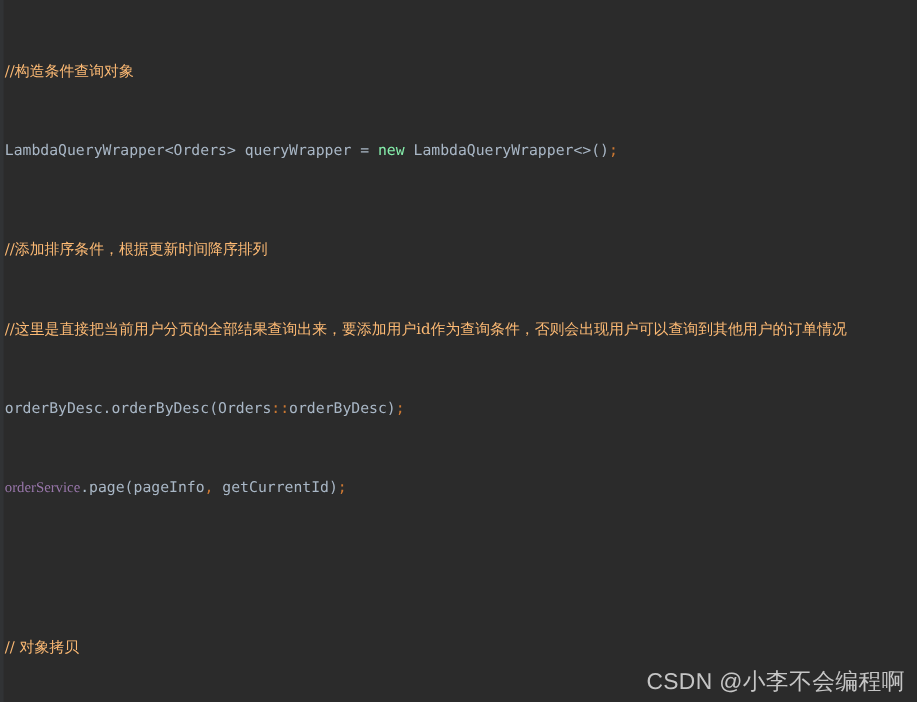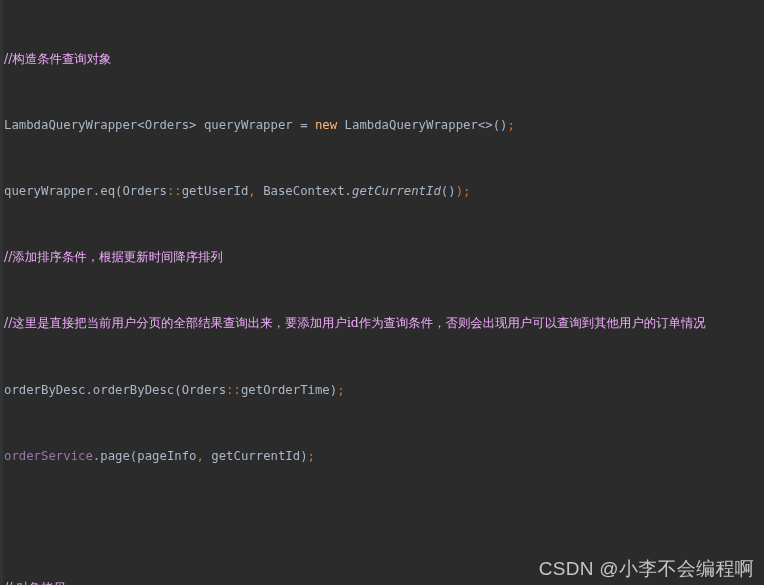--- a/index.html
+++ b/index.html
@@ -29,23 +29,23 @@
   #code {
     position: absolute;
     left: 4px;
     top: 1px;
     white-space: pre;
   }
   .line {
     height: 16.55px;
     white-space: pre;
   }
-  .cmt     { color: #f0abfc; }
-  .kw      { color: #fdba74; }
-  .fld     { color: #9876aa; }
+  .cmt     { color: #fdba74; }
+  .kw      { color: #86efac; }
+  .fld     { color: #9876aa; font-family: Liberation Serif, serif; }
   .sm      { font-style: italic; }
   .semi    { color: #cc7832; }
   .punct   { color: #a9b7c6; }
   .zh {
     font-family: "DejaVu Serif", "Liberation Serif", serif;
     font-size: 12.4px;
   }
   #watermark {
     position: absolute;
     right: 10px;
@@ -64,27 +64,26 @@
 <div id="editor">
 
   <div id="gutter-edge"></div>
 
   <div id="code">
 
     <div class="line"><span class="cmt zh">//构造条件查询对象</span></div>
 
     <div class="line"><span>LambdaQueryWrapper&lt;Orders&gt; queryWrapper </span><span class="punct">= </span><span class="kw">new </span><span>LambdaQueryWrapper&lt;&gt;()</span><span class="semi">;</span></div>
 
-    <div class="line"><span>queryWrapper.eq(Orders</span><span class="semi">::</span><span>getUserId</span><span class="semi">,</span><span> BaseContext.</span><span class="sm">getCurrentId</span><span>()</span><span class="semi">);</span></div>
 
     <div class="line"><span class="cmt zh">//添加排序条件，根据更新时间降序排列</span></div>
 
     <div class="line"><span class="cmt zh">//这里是直接把当前用户分页的全部结果查询出来，要添加用户id作为查询条件，否则会出现用户可以查询到其他用户的订单情况</span></div>
 
-    <div class="line"><span>orderByDesc.orderByDesc(Orders</span><span class="semi">::</span><span>getOrderTime</span><span>)</span><span class="semi">;</span></div>
+    <div class="line"><span>orderByDesc.orderByDesc(Orders</span><span class="semi">::</span><span>orderByDesc</span><span>)</span><span class="semi">;</span></div>
 
     <div class="line"><span class="fld">orderService</span><span>.page(pageInfo</span><span class="semi">,</span><span> getCurrentId)</span><span class="semi">;</span></div>
 
     <div class="line">&nbsp;</div>
 
     <div class="line"><span class="cmt zh">// 对象拷贝</span></div>
 
     
 
     

